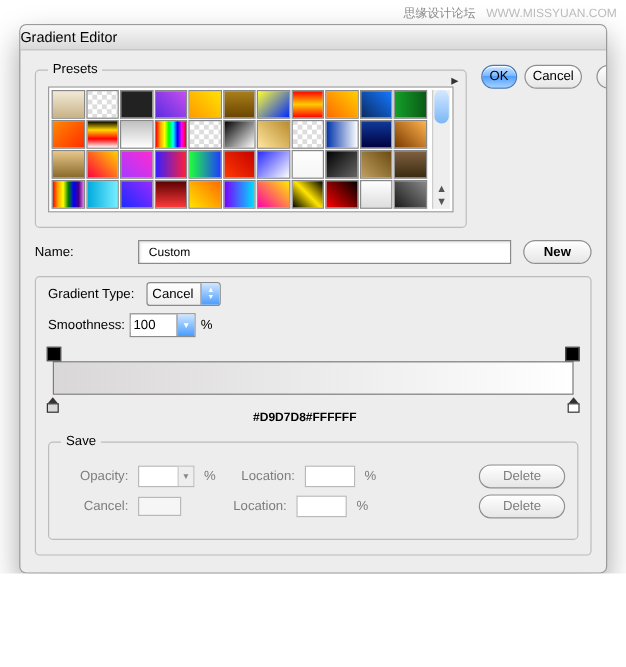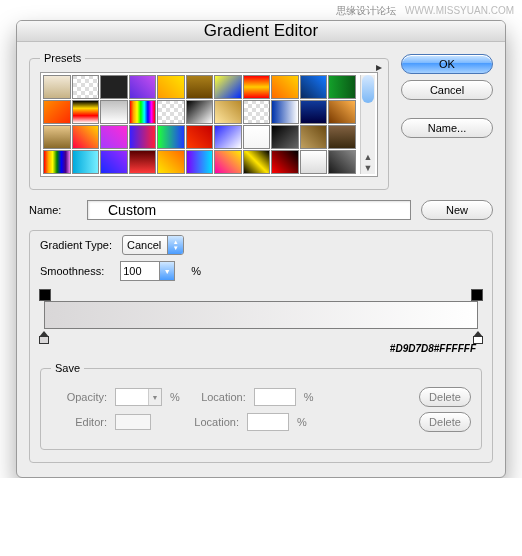--- a/index.html
+++ b/index.html
@@ -21,35 +21,35 @@
     border: 1px solid #9a9a9a;
     border-radius: 6px;
     background: #ededed;
     box-shadow: 0 12px 25px rgba(0,0,0,.35);
     overflow: hidden;
   }
   .titlebar {
     height: 20px;
     background: linear-gradient(#f7f7f7,#d9d9d9);
     border-bottom: 1px solid #bfbfbf;
-    text-align: center;
-    font-size: 17px;
+    text-align: left;
+    font-size: 12px;
     line-height: 20px;
   }
   .content { padding: 10px 12px 14px 12px; }
   .topgrid { display: flex; gap: 12px; margin-bottom: 10px;}
   fieldset {
     border: 1px solid #bcbcbc;
     border-radius: 4px;
     padding: 8px 10px 12px 10px;
     margin: 0;
   }
   legend { padding: 0 4px; font-size: 11px;}
   .presets-fs { flex: 1; position: relative;}
-  .btncol { width: 92px; display: flex; flex-direction: column; gap: 6px; padding-top: 2px;}
+  .btncol { width: 92px; display: flex; gap: 6px; padding-top: 2px;}
   .mac-btn {
     height: 20px;
     border: 1px solid #8f8f8f;
     border-radius: 10px;
     background: linear-gradient(#ffffff,#e6e6e6);
     font-size: 11px;
     box-shadow: inset 0 1px 0 #fff;
     cursor: pointer;
   }
   .mac-btn.primary {
@@ -77,67 +77,67 @@
   }
   .sw { border:1px solid #888; }
   .scrollbar { width:14px; background:#eee; border-left:1px solid #ccc; position:relative; display:flex; flex-direction:column; align-items:center;}
   .sb-track{flex:1; width:100%; position:relative;}
   .sb-thumb{position:absolute; top:0; left:1px; right:1px; height:28px; border-radius:6px; background:linear-gradient(#d4e8ff,#7bb7f5);}
   .sb-arrow{font-size:9px; color:#555; height:11px; line-height:11px; cursor:pointer;}
   .namerow { display:flex; align-items:center; gap:10px; margin: 6px 0 10px 0;}
   .namerow label{ width:48px;}
   .txt {
     border:1px solid #8a8a8a; background:#fff; height:18px;
-    padding:0 20px; font-size:14px; box-shadow: inset 1px 1px 2px rgba(0,0,0,.12);
+    padding:0 8px; font-size:10px; box-shadow: inset 1px 1px 2px rgba(0,0,0,.12); margin-left: 28px;
   }
   .namerow .txt{ flex:1;}
-  .namerow .mac-btn{ width:72px;}
+  .namerow .mac-btn{ width:57px;font-weight:bold;}
   .gt-row{ display:flex; align-items:center; gap:6px; margin:-4px 0 6px 0;}
   .select-wrap{
     display:inline-flex; align-items:center;
     border:1px solid #8a8a8a; border-radius:3px;
     background: linear-gradient(#fff,#eee);
     height:18px; overflow:hidden;
   }
   .select-wrap .val{ padding:0 6px 0 4px; font-size:11px;}
   .select-wrap .arrows{
     width:15px; height:18px; background:linear-gradient(#cfe7ff,#4a9cff);
     border-left:1px solid #8a8a8a;
     display:flex; flex-direction:column; justify-content:center; align-items:center;
     font-size:6px; line-height:6px; color:#fff;
     cursor:pointer;
   }
-  .smooth-row{ display:flex; align-items:center; gap:16px; margin-bottom:8px;}
+  .smooth-row{ display:flex; align-items:center; gap:4px; margin-bottom:8px;}
   .num-wrap{ display:inline-flex; align-items:center; border:1px solid #8a8a8a; background:#fff; height:18px;}
   .num-wrap input{ border:none; width:34px; text-align:left; padding:0 2px; font-size:11px; outline:none;}
   .num-wrap .dd{ width:14px; height:18px; background:linear-gradient(#cfe7ff,#4a9cff); display:flex; align-items:center; justify-content:center; font-size:7px; color:#fff; cursor:pointer; border-left:1px solid #8a8a8a;}
   .grad-area{ position:relative; margin:0 4px;}
   .stoprow{ height:12px; position:relative;}
   .op-stop,.col-stop{
     position:absolute; width:10px; height:10px;
   }
   .op-stop{ top:0; background:#000; border:1px solid #555;}
   .col-stop{ bottom:0;}
   .col-stop .house{
     width:0;height:0;border-left:5px solid transparent;border-right:5px solid transparent;border-bottom:6px solid #333; margin:auto;
   }
   .col-stop .sq{ width:8px; height:6px; border:1px solid #333; background:#fff; margin:-1px auto 0;}
   .op-stop.left,.col-stop.left{ left:-5px;}
   .op-stop.right,.col-stop.right{ right:-5px;}
   .gradbar{
     height:26px; border:1px solid #7e7e7e;
     background: linear-gradient(to right, #d9d7d8, #ffffff);
   }
-  .hexrow{ display:flex; justify-content:flex-end; font-size:10px; font-weight:bold; margin:2px 6px 8px 6px;font-style:italic;}
+  .hexrow{ display:flex; justify-content:center; font-size:10px; font-weight:bold; margin:2px 20px 8px 6px;}
   .stops-fs .row{ display:flex; align-items:center; gap:8px; margin:5px 0;}
   .stops-fs label{ color:#7d7d7d; text-align:right;}
   .stops-fs .lab1{ width:56px;}
   .stops-fs .lab2{ width:58px;}
   .stops-fs .pct{ color:#7d7d7d;}
-  .stops-fs .mac-btn{ width:52px; color:#7d7d7d;}
+  .stops-fs .mac-btn{ width:72px; color:#7d7d7d;}
   .mini-input{ width:40px; height:16px; border:1px solid #b9b9b9; background:#fff;}
   .mini-sel{ display:inline-flex; border:1px solid #b9b9b9; height:16px; background:#fff;}
   .mini-sel .dd{ width:12px; background:#eee; border-left:1px solid #ccc; font-size:7px; display:flex; align-items:center; justify-content:center; color:#888;}
   .mini-sel .v{ width:32px;}
   .mini-color{ width:34px; height:14px; border:1px solid #b9b9b9; background:#f6f6f6;}
 </style>
 </head>
 <body>
 
 <div class="watermark">
@@ -272,21 +272,21 @@
               <span class="dd">▼</span>
             </span>
           <span class="pct">%</span>
           <label class="lab2">Location:</label>
           <span class="mini-input"></span>
           <span class="pct">%</span>
           <span style="flex:1"></span>
           <button class="mac-btn">Delete</button>
         </div>
         <div class="row">
-          <label class="lab1">Editor:</label>
+          <label class="lab1">Cancel:</label>
           <span class="mini-color"></span>
           <span style="width:14px"></span>
           <label class="lab2">Location:</label>
           <span class="mini-input"></span>
           <span class="pct">%</span>
           <span style="flex:1"></span>
           <button class="mac-btn">Delete</button>
         </div>
       </fieldset>
     </fieldset>

